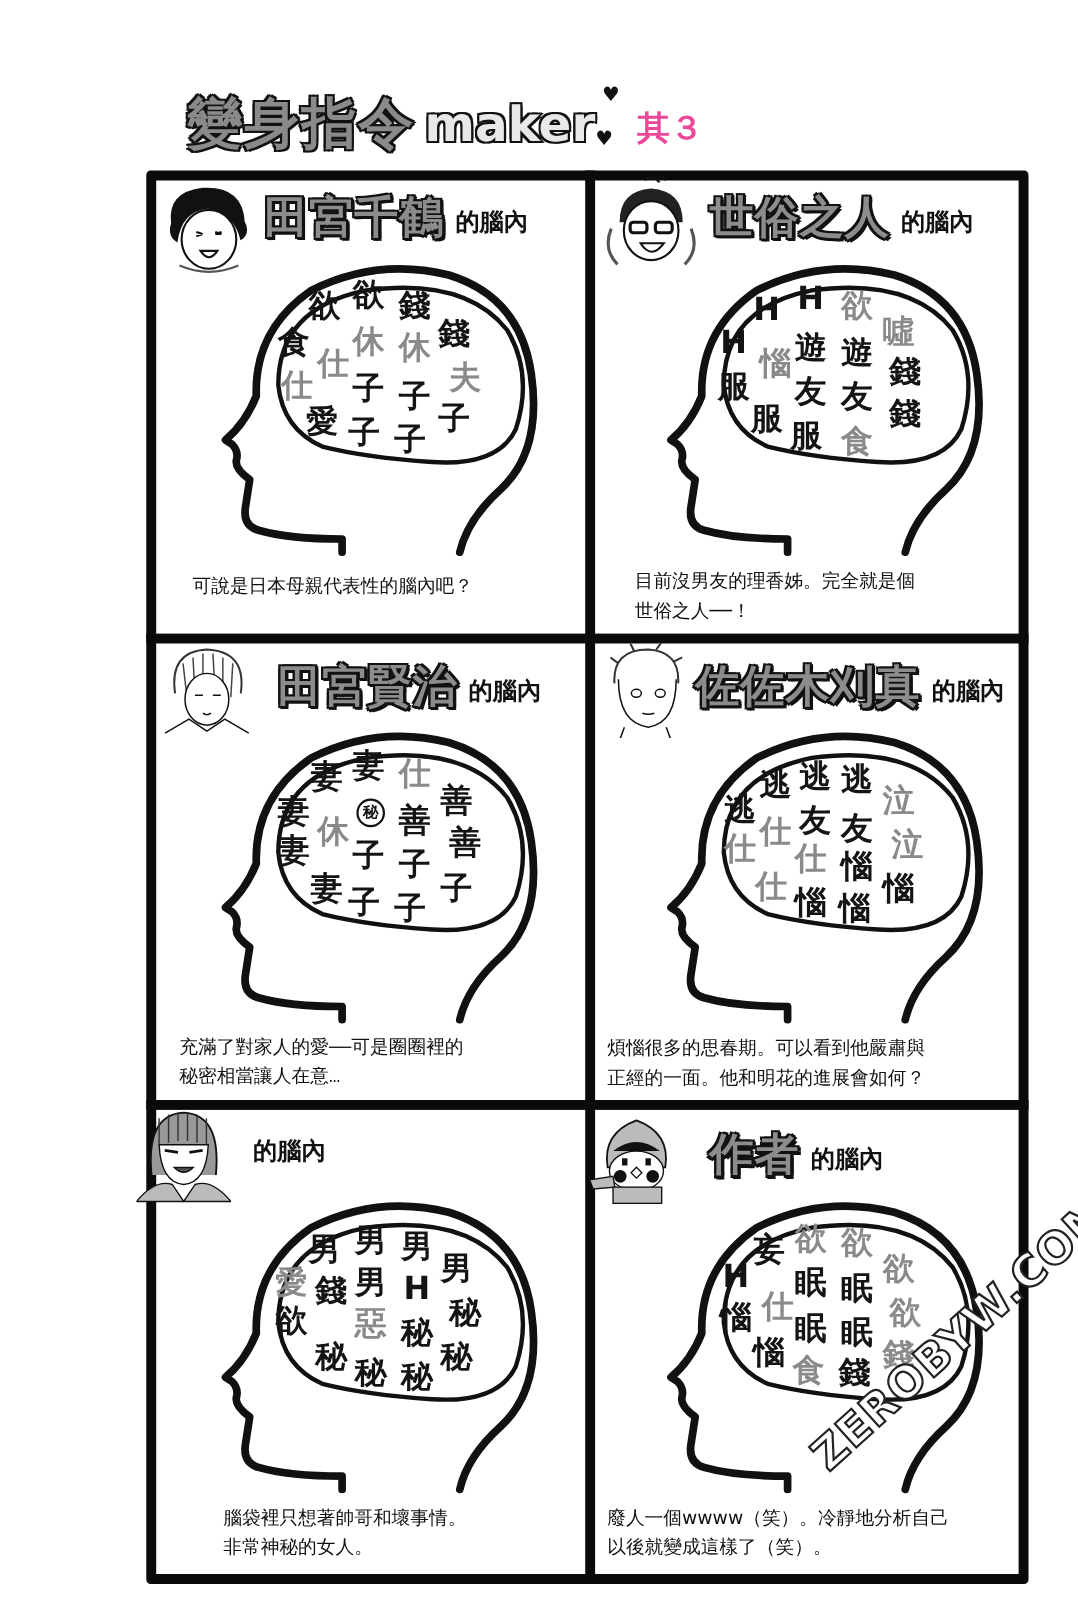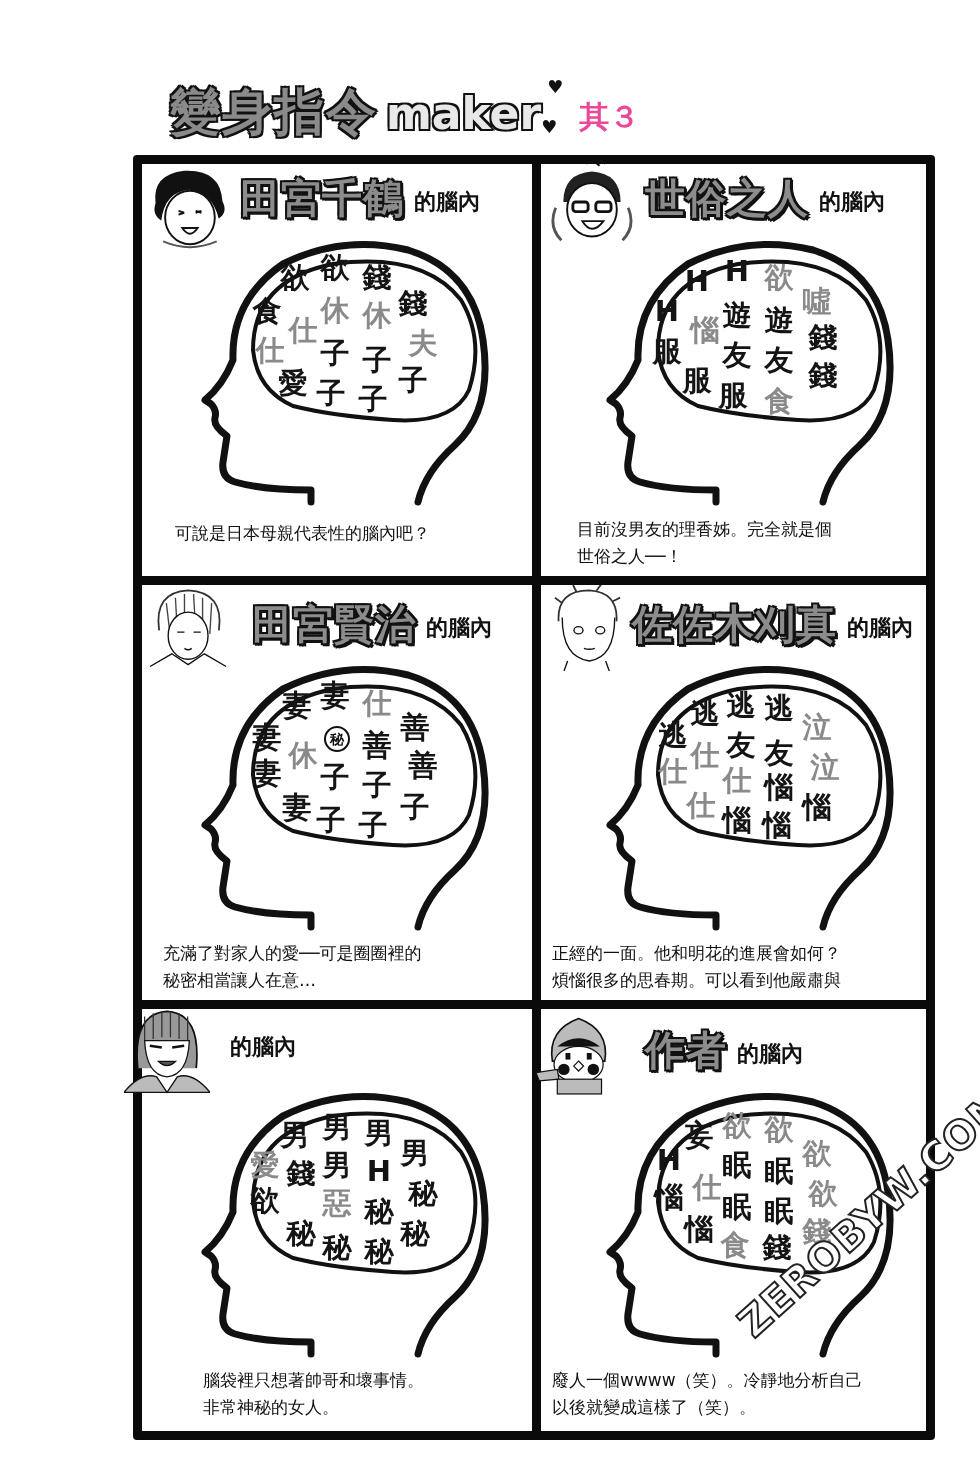--- a/index.html
+++ b/index.html
@@ -177,21 +177,21 @@
       <span class="brain-word grey" style="left: 286px; top: 740px;">休</span>
       <span class="brain-word dark" style="left: 406px; top: 750px;">善</span>
       <span class="brain-word dark" style="left: 250px; top: 758px;">妻</span>
       <span class="brain-word dark" style="left: 318px; top: 762px;">子</span>
       <span class="brain-word dark" style="left: 360px; top: 770px;">子</span>
       <span class="brain-word dark" style="left: 280px; top: 792px;">妻</span>
       <span class="brain-word dark" style="left: 398px; top: 792px;">子</span>
       <span class="brain-word dark" style="left: 314px; top: 805px;">子</span>
       <span class="brain-word dark" style="left: 356px; top: 810px;">子</span>
     </div>
-  <div class="caption" style="left:163px;top:940px;">
+  <div class="caption" style="left:163px;top:940px;font-family:Liberation Mono, monospace;">
     <div>充滿了對家人的愛──可是圈圈裡的</div>
     <div>秘密相當讓人在意…</div>
   </div>
 </div>
 
 <div>
   <svg class="avatar" style="left:545px;top:585px;" width="85" height="95" viewBox="0 0 85 95">
     <path d="M10 40 Q8 6 44 6 Q76 8 74 40 M14 20 l-8 -6 M30 8 l-4 -8 M52 6 l6 -8 M70 18 l8 -4" stroke="#333" stroke-width="2" fill="none"></path>
     <path d="M14 36 Q14 80 44 84 Q72 80 72 36" fill="#fff" stroke="#111" stroke-width="1.5"></path>
     <ellipse cx="32" cy="50" rx="5" ry="4" fill="none" stroke="#111" stroke-width="1.5"></ellipse>
@@ -218,22 +218,22 @@
       <span class="brain-word grey" style="left: 656px; top: 756px;">仕</span>
       <span class="brain-word grey" style="left: 808px; top: 752px;">泣</span>
       <span class="brain-word grey" style="left: 720px; top: 765px;">仕</span>
       <span class="brain-word dark" style="left: 762px; top: 772px;">惱</span>
       <span class="brain-word grey" style="left: 684px; top: 790px;">仕</span>
       <span class="brain-word dark" style="left: 800px; top: 792px;">惱</span>
       <span class="brain-word dark" style="left: 720px; top: 805px;">惱</span>
       <span class="brain-word dark" style="left: 760px; top: 810px;">惱</span>
     </div>
   <div class="caption" style="left:552px;top:940px;">
+    <div>煩惱很多的思春期。可以看到他嚴肅與</div>
     <div>正經的一面。他和明花的進展會如何？</div>
-    <div>煩惱很多的思春期。可以看到他嚴肅與</div>
   </div>
 </div>
 
 <div>
   <svg class="avatar" style="left:124px;top:1008px;" width="100" height="100" viewBox="0 0 100 100">
     <path d="M16 70 Q10 6 50 4 Q90 6 84 70" fill="#999" stroke="#111" stroke-width="2"></path>
     <path d="M24 10 L24 38 M34 6 L34 36 M44 4 L44 34 M54 4 L54 34 M64 6 L64 36 M74 10 L74 38" stroke="#333" stroke-width="1.5"></path>
     <path d="M24 38 Q26 78 50 80 Q74 78 76 38 Z" fill="#fff" stroke="#111" stroke-width="1.5"></path>
     <path d="M30 44 l14 2 M56 46 l14 -2" stroke="#111" stroke-width="3"></path>
     <path d="M40 62 Q50 72 60 62 Z" fill="#555" stroke="#111" stroke-width="1.5"></path>

